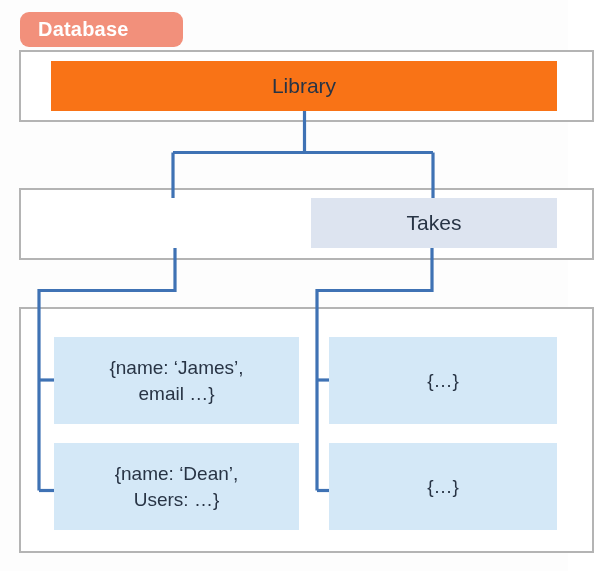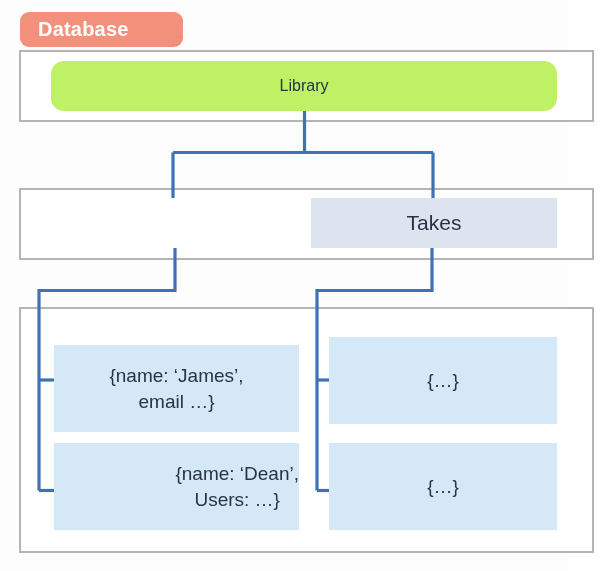--- a/index.html
+++ b/index.html
@@ -80,40 +80,39 @@
     box-sizing: border-box;
     display: flex;
     align-items: center;
     justify-content: center;
     text-align: center;
     color: #283445;
     z-index: 4;
   }
 
   .node-db {
-    background: #bef264;
-    font-size: 16px;
-    border-radius: 13px;
+    background: #f97316;
+    font-size: 21px;
   }
   .node-collection {
     background: #dde4f0;
     font-size: 21px;
   }
   .node-document {
     background: #d4e8f7;
     font-size: 19px;
     line-height: 1.35;
   }
 
   #node-library { left: 51px;  top: 61px;  width: 506px; height: 50px; }
   #node-users   { left: 51px;  top: 198px; width: 246px; height: 50px; }
   #node-takes   { left: 311px; top: 198px; width: 246px; height: 50px; text-align: center; }
 
-  #doc-users-0  { left: 54px;  top: 345px; width: 245px; height: 87px; }
-  #doc-users-1  { left: 54px;  top: 443px; width: 245px; height: 87px; justify-content: flex-end; }
+  #doc-users-0  { left: 54px;  top: 337px; width: 245px; height: 87px; }
+  #doc-users-1  { left: 54px;  top: 443px; width: 245px; height: 87px; }
   #doc-takes-0  { left: 329px; top: 337px; width: 228px; height: 87px; }
   #doc-takes-1  { left: 329px; top: 443px; width: 228px; height: 87px; }
 
   .doc-line { display: block; }
 
   
   #connectors {
     position: absolute;
     left: 0; top: 0;
     width: 613px;

